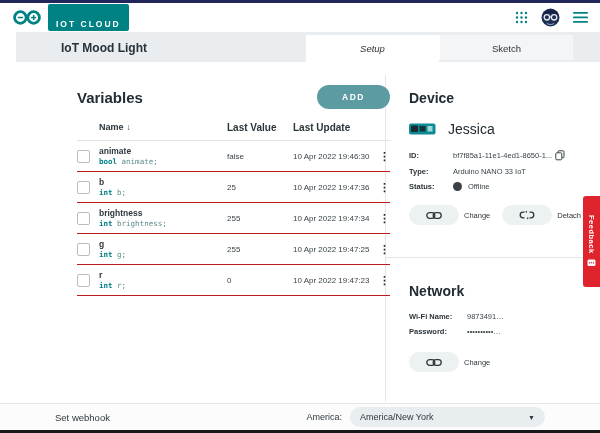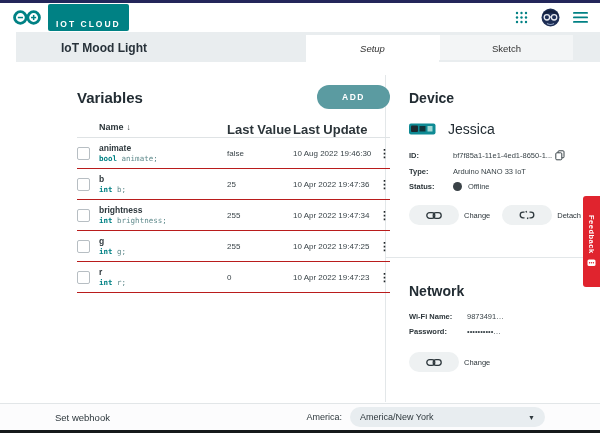--- a/index.html
+++ b/index.html
@@ -28,28 +28,28 @@
   .content{position:absolute;top:62px;left:0;right:0;bottom:31px;background:#fff;}
   .vdivider{position:absolute;left:385px;top:13px;bottom:0;width:1px;background:#e3e7e9;}
   .hdivider{position:absolute;left:386px;right:0;top:195px;height:1px;background:#e3e7e9;}
 
   
   .vars{position:absolute;left:53px;top:23px;width:313px;margin-left:24px;}
   .vars-head{display:flex;align-items:center;justify-content:space-between;}
   .h2{font-size:15px;font-weight:bold;color:#222c33;margin:0;}
   .add-btn{background:#5b9ba1;color:#fff;border:none;border-radius:12px;font-size:8.5px;
     font-weight:bold;letter-spacing:1.5px;padding:7px 25px;cursor:pointer;font-family:inherit;}
-  .thead{display:flex;margin-top:13px;border-bottom:1px solid #dfe3e5;
+  .thead{display:flex;margin-top:13px;padding-bottom:7px;border-bottom:1px solid #dfe3e5;
     font-size:9px;font-weight:bold;color:#2c353a;}
   .c-cb{width:22px;display:flex;align-items:center;}
   .c-name{width:128px;}
   .c-val{width:66px;font-size:8px;color:#3a4449;}
   .c-upd{width:84px;font-size:8px;color:#3a4449;}
   .c-kebab{width:13px;text-align:right;font-size:11px;font-weight:bold;color:#1e2427;cursor:pointer;line-height:1;}
-  .thead .c-val,.thead .c-upd{font-size:13px;font-weight:bold;color:#2c353a;}
+  .thead .c-val,.thead .c-upd{font-size:10px;font-weight:bold;color:#2c353a;}
   .sort{font-size:8.5px;margin-left:3px;}
   .trow{display:flex;align-items:center;height:30px;border-bottom:1px solid #b91c1c;}
   .cb{display:inline-block;width:11px;height:11px;border:1.5px solid #b7bec3;border-radius:2px;
     background:#fff;cursor:pointer;}
   .vname{font-size:8.5px;font-weight:bold;color:#2e383d;line-height:1.3;}
   .vdecl{font-family:"DejaVu Sans Mono",monospace;font-size:7.5px;line-height:1.3;}
   .vtype{color:#008184;font-weight:bold;}
   .vrest{color:#5f8a8c;}
 
   
@@ -167,21 +167,21 @@
 
       <div class="trow">
         <span class="c-cb">
             <span class="cb"></span>
           </span>
         <div class="c-name">
           <div class="vname">animate</div>
           <div class="vdecl"><span class="vtype">bool</span> <span class="vrest">animate;</span></div>
         </div>
         <div class="c-val">false</div>
-        <div class="c-upd">10 Aug 2022 19:46:30</div>
+        <div class="c-upd">10 Apr 2022 19:46:30</div>
         <div class="c-kebab">⋮</div>
       </div>
 
       <div class="trow">
         <span class="c-cb">
             <span class="cb"></span>
           </span>
         <div class="c-name">
           <div class="vname">b</div>
           <div class="vdecl"><span class="vtype">int</span> <span class="vrest">b;</span></div>

